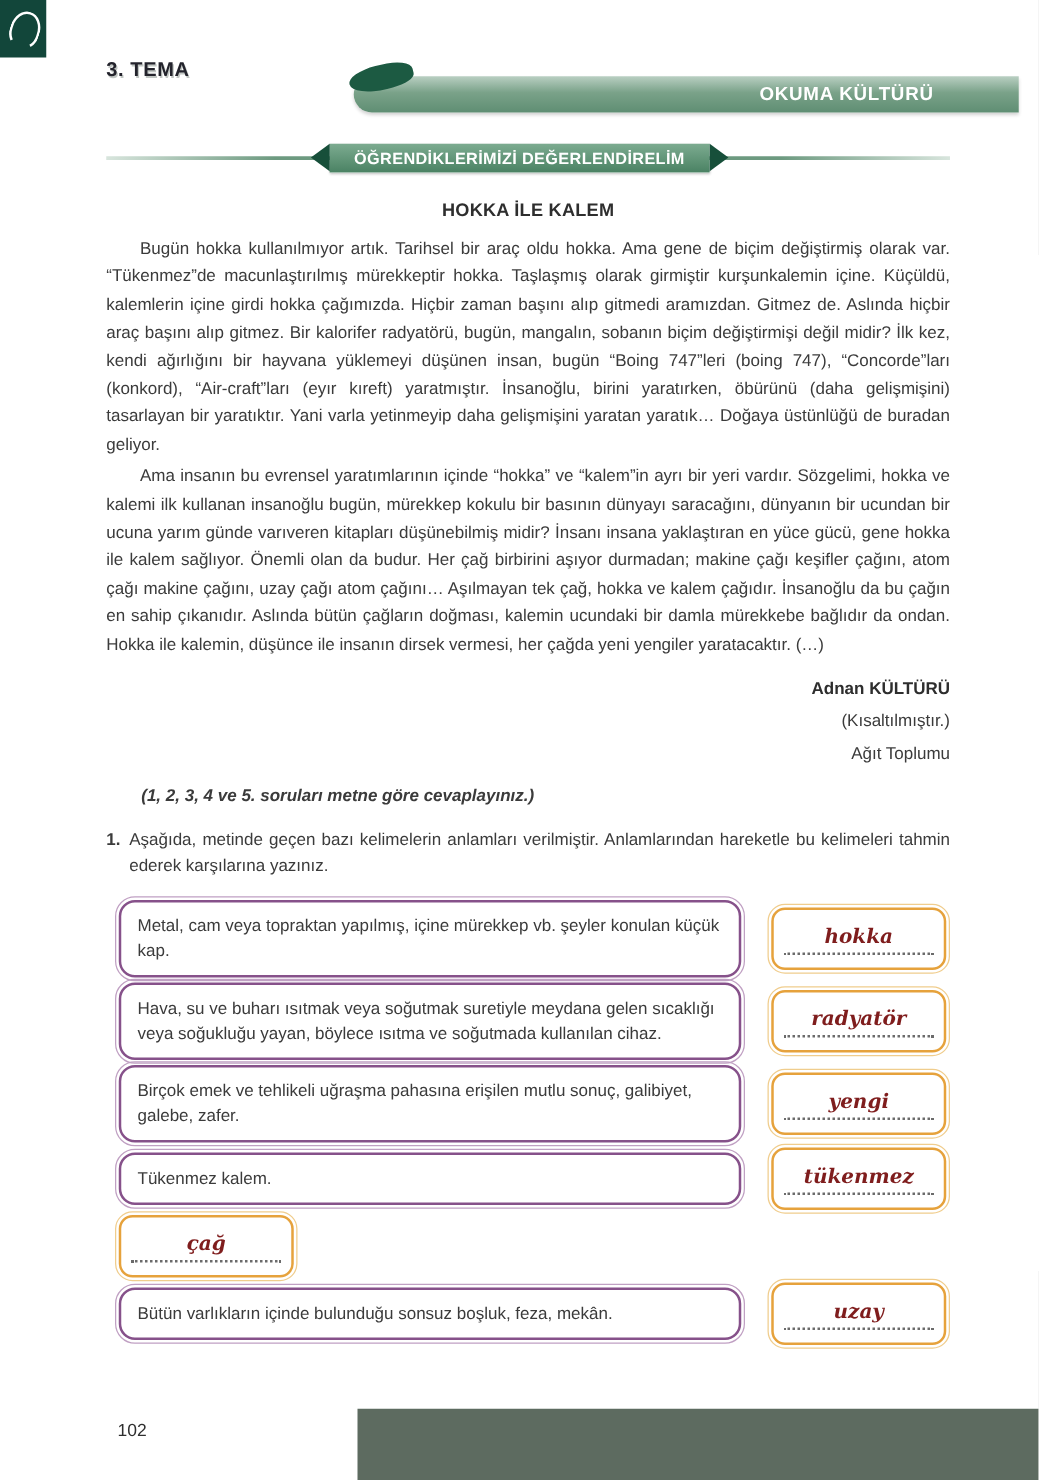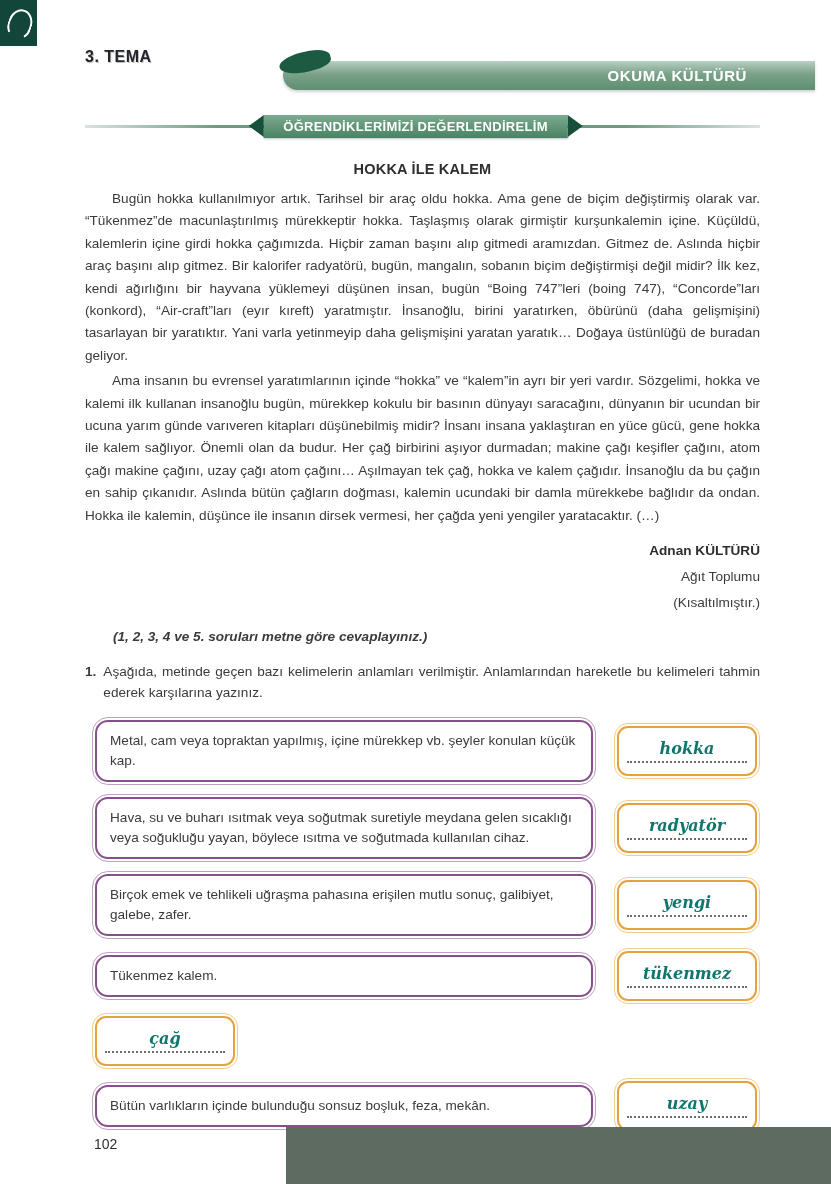--- a/index.html
+++ b/index.html
@@ -87,21 +87,21 @@
     margin-top:13px;padding-left:28px;
     font-size:13.6px;font-weight:bold;font-style:italic;color:#3b3b3b;
   }
   .question{
     margin-top:17px;display:flex;gap:7px;
     font-size:13.6px;line-height:21px;color:#3b3b3b;
   }
   .qnum{font-weight:bold;flex:0 0 auto;}
   .qtext{text-align:justify;}
   
-  .matching{margin-top:17px;display:flex;flex-direction:column;gap:15px;}
+  .matching{margin-top:17px;display:flex;flex-direction:column;gap:4px;}
   .match-row{display:flex;align-items:center;gap:24px;margin-left:10px;}
   .def-box{
     flex:0 0 auto;width:498px;box-sizing:border-box;
     min-height:32px;padding:9px 13px;
     border:2px solid #86518a;border-radius:13px;
     outline:1px solid #c0a0c3;outline-offset:2px;
     background:#ffffff;
     display:flex;align-items:center;
     font-size:13.6px;line-height:20px;color:#3b3b3b;
   }
@@ -110,21 +110,21 @@
     border:2px solid #e6a23c;border-radius:11px;
     outline:1px solid #f0cd8d;outline-offset:2px;
     background:#ffffff;
     display:flex;align-items:center;justify-content:center;
   }
   .answer-line{
     min-width:112px;text-align:center;
     border-bottom:2px dotted #6b6b6b;padding:0 4px 3px;
   }
   .answer{
-    color:#0f766e;font-size:16px;font-weight:bold;font-style:italic;
+    color:#7f1d1d;font-size:16px;font-weight:bold;font-style:italic;
     font-family:"DejaVu Serif", serif;
   }
   
   .page-number{
     position:absolute;left:94px;top:1136px;
     font-size:14px;color:#2f2f2f;
   }
   .bottom-bar{
     position:absolute;left:286px;right:0;top:1127px;height:57px;
     background:#5d6b60;
@@ -148,22 +148,22 @@
 
   <div class="content">
 
     <h1 class="reading-title">HOKKA İLE KALEM</h1>
 
     <p class="body">Bugün hokka kullanılmıyor artık. Tarihsel bir araç oldu hokka. Ama gene de biçim değiştirmiş olarak var. “Tükenmez”de macunlaştırılmış mürekkeptir hokka. Taşlaşmış olarak girmiştir kurşunkalemin içine. Küçüldü, kalemlerin içine girdi hokka çağımızda. Hiçbir zaman başını alıp gitmedi aramızdan. Gitmez de. Aslında hiçbir araç başını alıp gitmez. Bir kalorifer radyatörü, bugün, mangalın, sobanın biçim değiştirmişi değil midir? İlk kez, kendi ağırlığını bir hayvana yüklemeyi düşünen insan, bugün “Boing 747”leri (boing 747), “Concorde”ları (konkord), “Air-craft”ları (eyır kıreft) yaratmıştır. İnsanoğlu, birini yaratırken, öbürünü (daha gelişmişini) tasarlayan bir yaratıktır. Yani varla yetinmeyip daha gelişmişini yaratan yaratık… Doğaya üstünlüğü de buradan geliyor.</p>
     <p class="body">Ama insanın bu evrensel yaratımlarının içinde “hokka” ve “kalem”in ayrı bir yeri vardır. Sözgelimi, hokka ve kalemi ilk kullanan insanoğlu bugün, mürekkep kokulu bir basının dünyayı saracağını, dünyanın bir ucundan bir ucuna yarım günde varıveren kitapları düşünebilmiş midir? İnsanı insana yaklaştıran en yüce gücü, gene hokka ile kalem sağlıyor. Önemli olan da budur. Her çağ birbirini aşıyor durmadan; makine çağı keşifler çağını, atom çağı makine çağını, uzay çağı atom çağını… Aşılmayan tek çağ, hokka ve kalem çağıdır. İnsanoğlu da bu çağın en sahip çıkanıdır. Aslında bütün çağların doğması, kalemin ucundaki bir damla mürekkebe bağlıdır da ondan. Hokka ile kalemin, düşünce ile insanın dirsek vermesi, her çağda yeni yengiler yaratacaktır. (…)</p>
 
     <div class="author-block">
       <div class="author-name">Adnan KÜLTÜRÜ</div>
+      <div>(Kısaltılmıştır.)</div>
       <div>Ağıt Toplumu</div>
-      <div>(Kısaltılmıştır.)</div>
     </div>
 
     <div class="instruction">(1, 2, 3, 4 ve 5. soruları metne göre cevaplayınız.)</div>
 
     <div class="question">
       <span class="qnum">1.</span>
       <span class="qtext">Aşağıda, metinde geçen bazı kelimelerin anlamları verilmiştir. Anlamlarından hareketle bu kelimeleri tahmin ederek karşılarına yazınız.</span>
     </div>
 
     <div class="matching">

